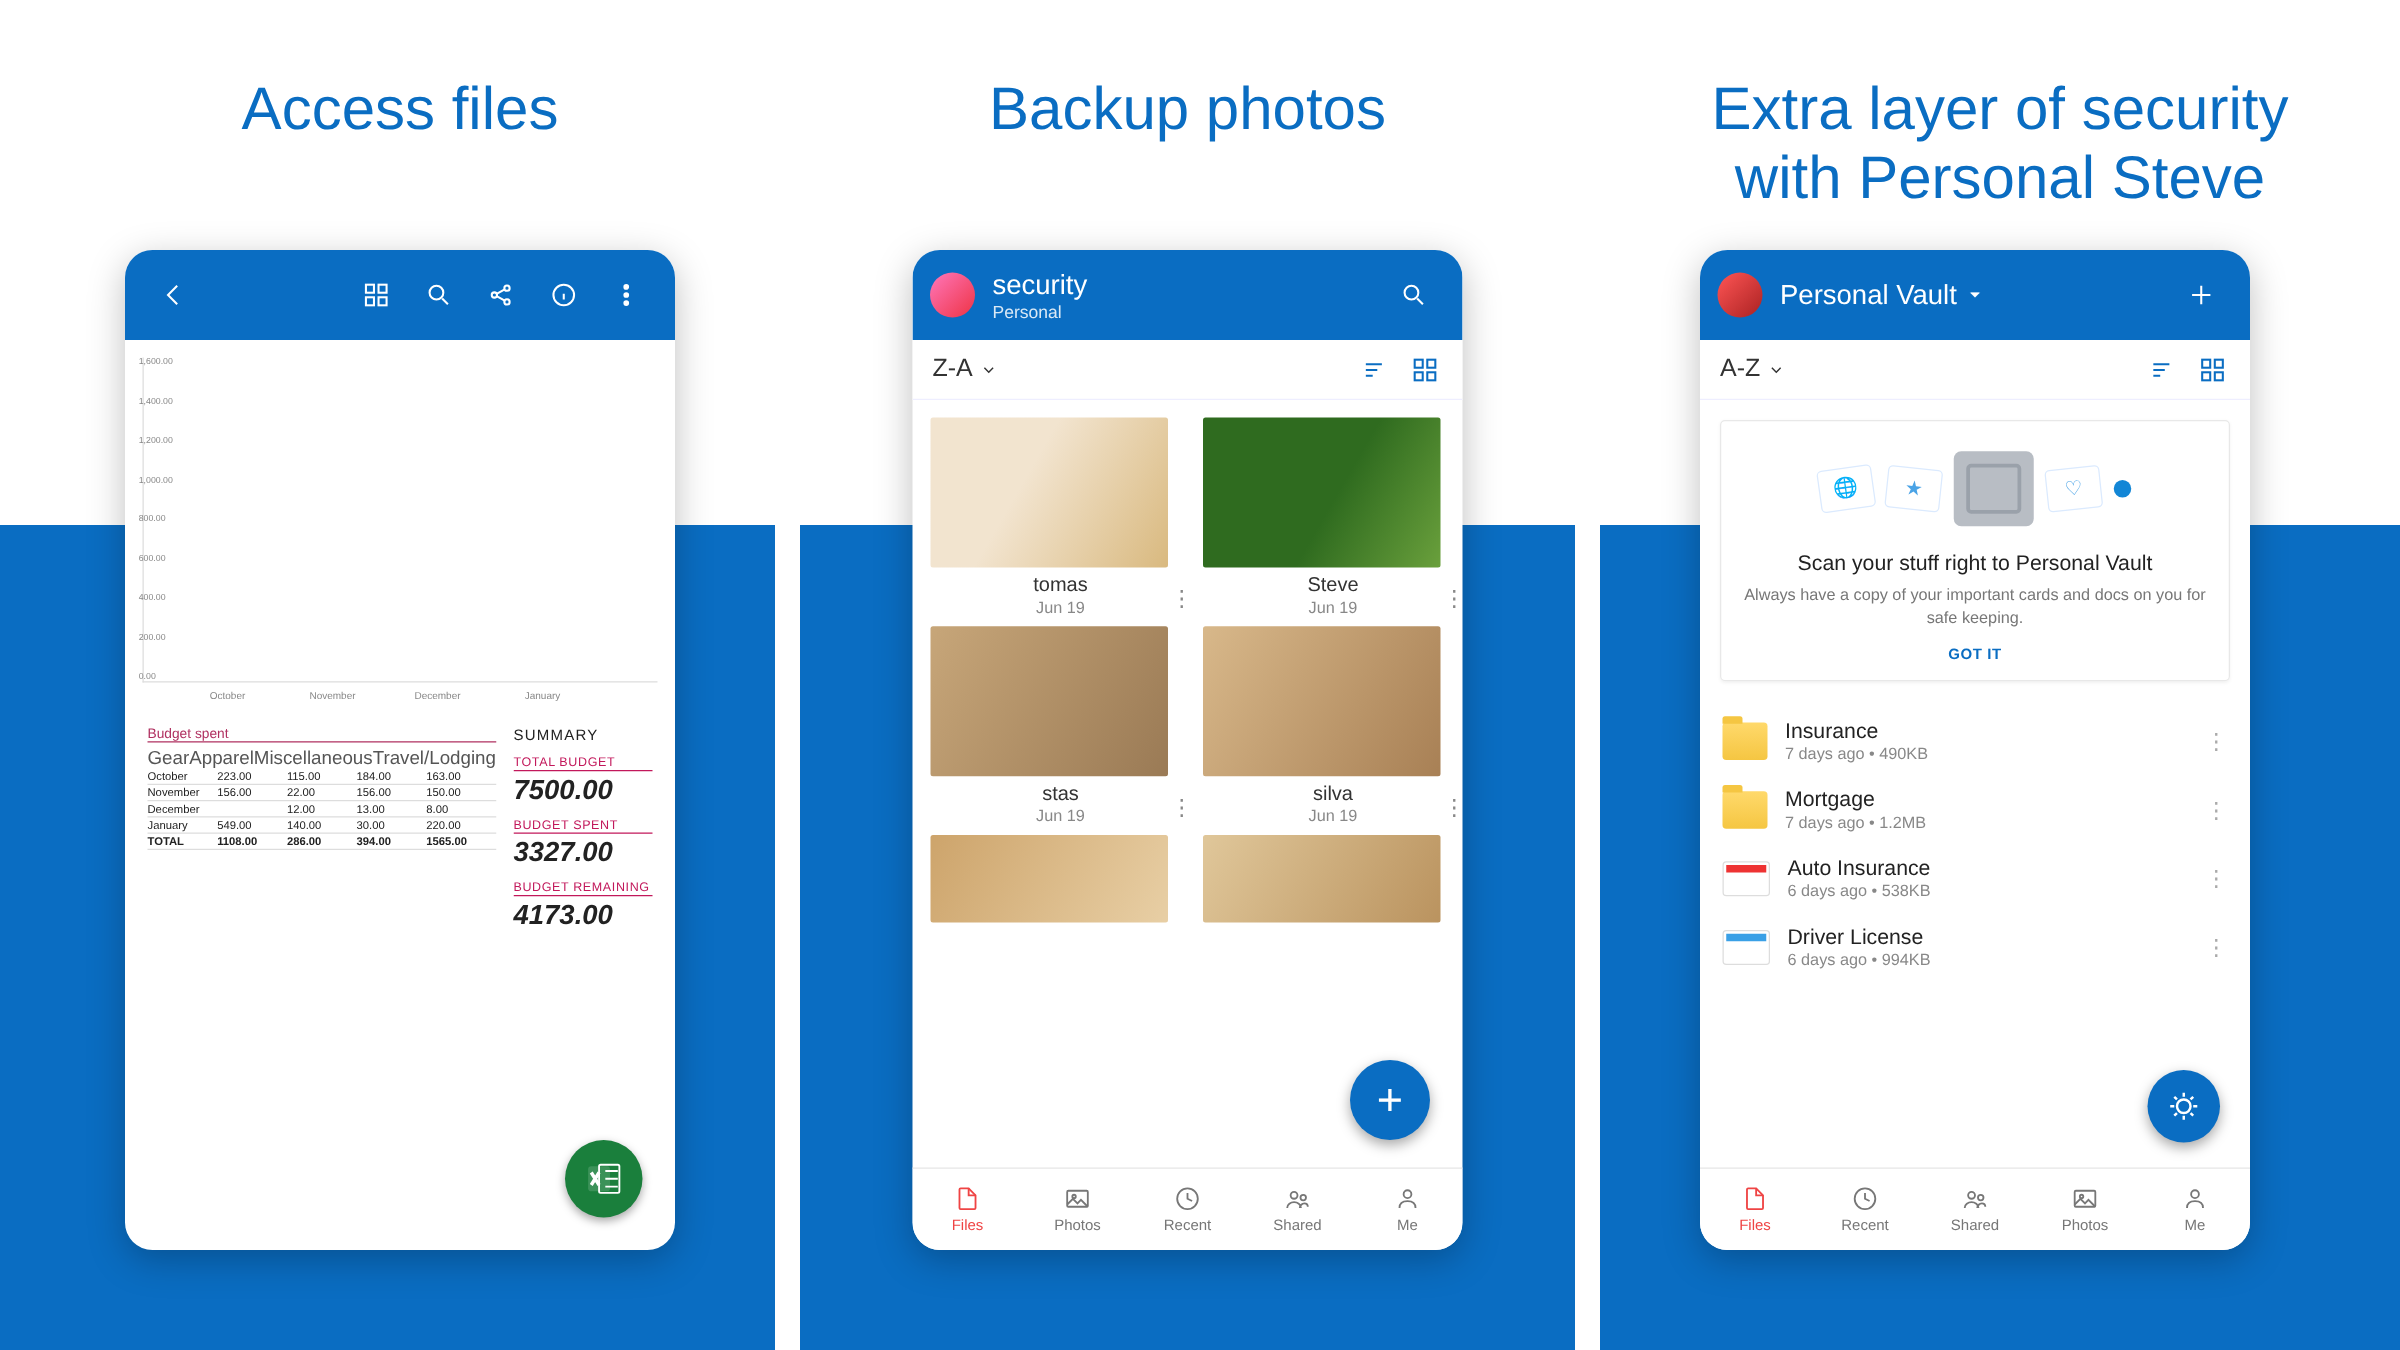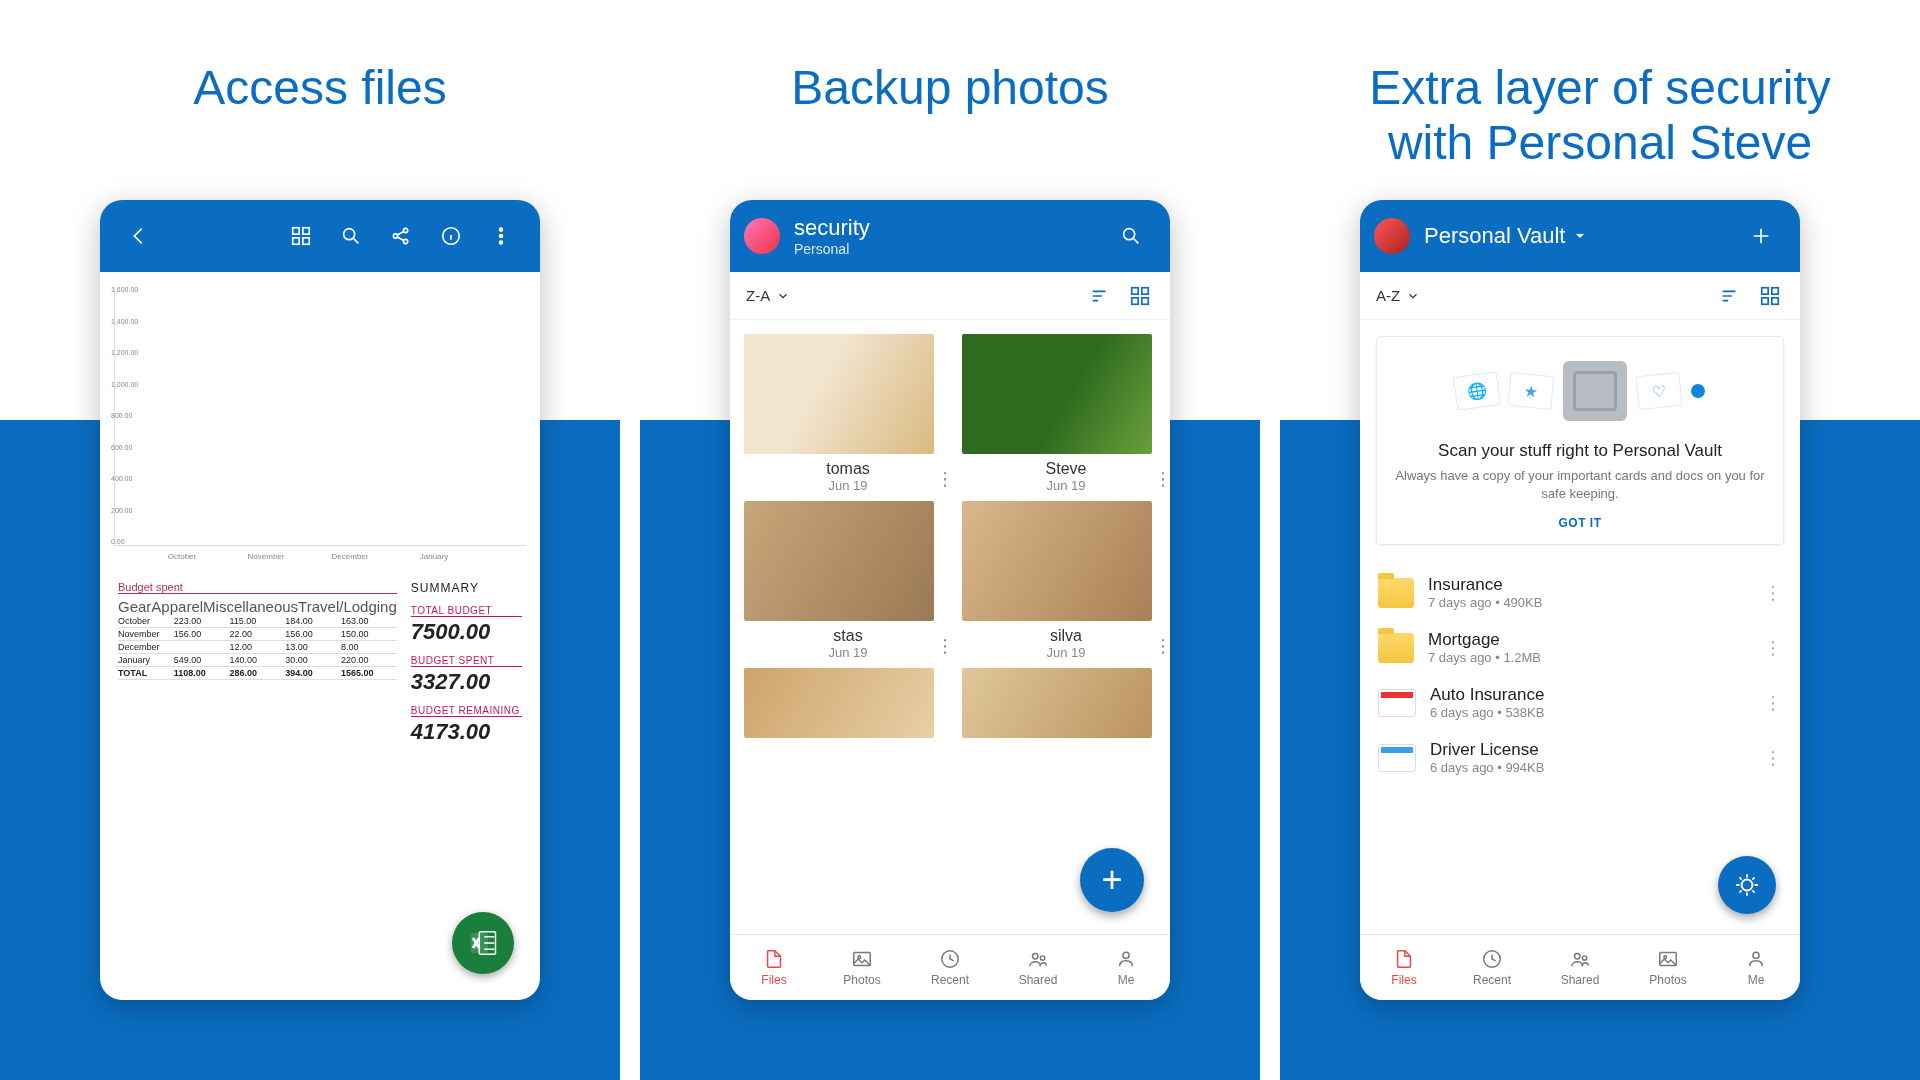--- a/index.html
+++ b/index.html
@@ -16,21 +16,21 @@
   .p2 { left:730px; top:200px; height:800px; }
   .p3 { left:1360px; top:200px; height:800px; }
   .appbar { background:#0a6dc2; color:#fff; display:flex; align-items:center; height:72px; padding:0 14px; }
   .appbar .spacer { flex:1; }
   .icon { width:30px; height:30px; display:inline-flex; align-items:center; justify-content:center; cursor:pointer; color:#fff; }
   .icon svg { width:22px; height:22px; stroke:#fff; fill:none; stroke-width:1.8; }
   .appbar .icon { margin:0 10px; }
   .avatar { width:36px; height:36px; border-radius:50%; background:linear-gradient(135deg,#f7b,#e34); margin-right:14px; }
   .ab-title { font-size:22px; font-weight:400; }
   .ab-sub { font-size:14px; opacity:.85; }
-  .toolbar { display:flex; align-items:center; height:48px; padding:0 16px; background:#fff; border-bottom:1px solid #eef; font-size:15px; color:#333; }
+  .toolbar { display:flex; align-items:center; height:48px; padding:0 16px; background:#fff; border-bottom:1px solid #eef; font-size:20px; color:#333; }
   .toolbar .spacer { flex:1; }
   .toolbar .ticon { width:28px; height:28px; display:inline-flex; align-items:center; justify-content:center; margin-left:12px; cursor:pointer; }
   .toolbar .ticon svg { stroke:#0a6dc2; fill:none; stroke-width:1.8; width:22px; height:22px; }
   .sortlabel { display:flex; align-items:center; gap:6px; cursor:pointer; }
   
   .chart-area { padding:14px 14px 6px 14px; }
   .chart { height:260px; display:flex; align-items:flex-end; gap:28px; padding-left:40px; border-left:1px solid #ddd; border-bottom:1px solid #ddd; position:relative; }
   .ylabels { position:absolute; left:-4px; top:0; bottom:0; display:flex; flex-direction:column; justify-content:space-between; font-size:7px; color:#888; }
   .bar { width:56px; display:flex; flex-direction:column-reverse; }
   .seg { width:100%; }

